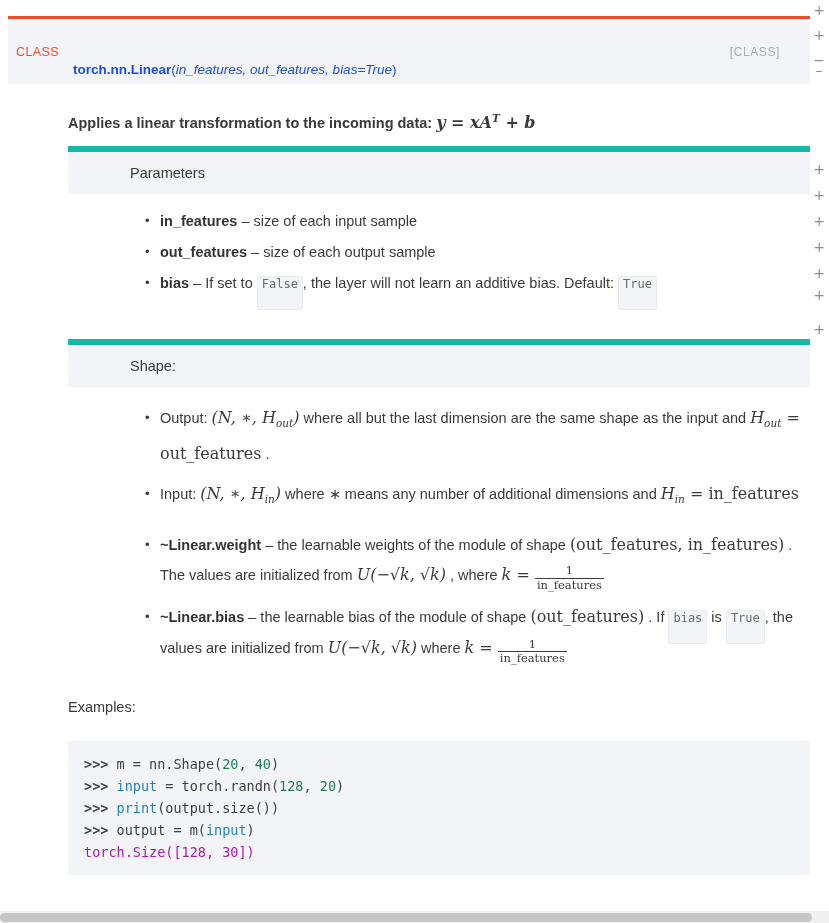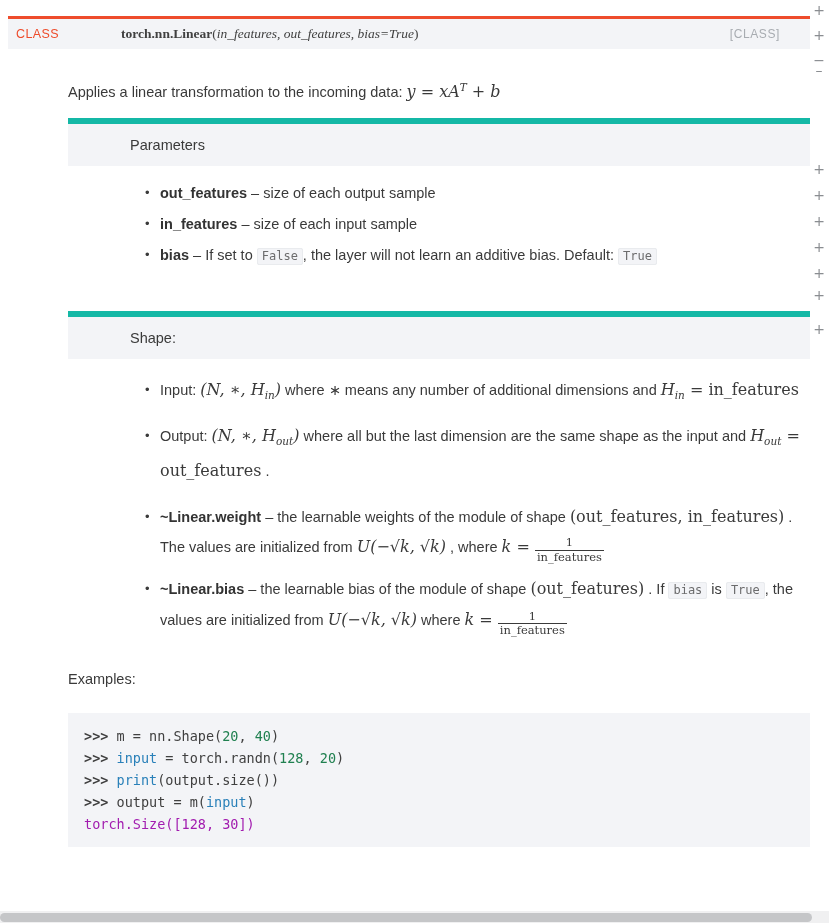--- a/index.html
+++ b/index.html
@@ -1,46 +1,46 @@
 <!DOCTYPE html>
 <html><head>
 <meta charset="utf-8">
 <style>
   html,body{margin:0;padding:0;}
   body{width:829px;height:923px;background:#ffffff;font-family:"Liberation Sans","DejaVu Sans",sans-serif;font-size:14.5px;color:#3a3a3a;overflow:hidden;}
   .page{position:relative;width:829px;height:923px;overflow:hidden;background:#fff;}
 
   
-  .sig{margin:16px 19px 0 8px;border-top:3px solid #ee4c2c;background:#f3f4f7;display:flex;align-items:center;padding:7px 30px 7px 8px;gap:48px;}
+  .sig{margin:16px 19px 0 8px;border-top:3px solid #ee4c2c;background:#f3f4f7;display:flex;align-items:center;padding:7px 30px 7px 8px;}
   .class-label{color:#ee4c2c;font-size:12.5px;letter-spacing:.4px;margin-right:14px;flex:none;}
-  .sig-code{font-family:Liberation Serif, serif;font-size:13.5px;color:#404040;white-space:nowrap;}
+  .sig-code{font-family:Liberation Sans, sans-serif;font-size:13.5px;color:#1d4ed8;white-space:nowrap;margin-top:36px;}
   .sig-name{font-weight:700;}
   .sig-args{font-style:italic;font-weight:400;}
   .source-link{margin-left:auto;color:#a8acb1;font-size:12px;letter-spacing:.6px;text-decoration:none;cursor:pointer;}
 
-  .desc{margin:24px 19px 0 68px;line-height:28px;}
+  .desc{margin:24px 19px 0 68px;line-height:21px;font-weight:bold;}
 
   
   .m{font-family:"DejaVu Serif","Liberation Serif",serif;font-size:16px;}
   .it{font-style:italic;}
   .m sup{font-size:10.5px;}
   .m sub{font-size:10.5px;font-style:italic;}
 
   
   .field-header{margin:12px 19px 0 68px;border-top:6px solid #14b8a6;background:#f3f4f7;padding:13px 12px 13px 62px;color:#3a3a3a;}
   .field-header.shape-h{margin-top:44px;}
   .field-header.vars-h{margin-top:26px;}
 
   ul.bullets{margin:16px 19px 0 145px;padding:0;list-style:none;}
   ul.bullets li{position:relative;padding-left:15px;margin-bottom:9px;line-height:22px;}
   ul.bullets.mathy li{line-height:29px;margin-bottom:10px;}
   ul.bullets li::before{content:"•";position:absolute;left:0;font-size:13px;color:#3a3a3a;}
   strong{color:#333;}
 
-  .code-inline{font-family:"DejaVu Sans Mono","Liberation Mono",monospace;font-size:12px;background:#f3f4f7;border:1px solid #e9ebee;border-radius:2px;padding:0 4px 1px;color:#6c6c6d;}
+  .code-inline{font-family:"DejaVu Sans Mono","Liberation Mono",monospace;font-size:12px;background:#f3f4f7;border:1px solid #e9ebee;border-radius:2px;padding:0 4px 18px;color:#6c6c6d;}
 
   .frac{display:inline-block;vertical-align:-9px;text-align:center;font-family:"DejaVu Serif","Liberation Serif",serif;font-size:11.5px;line-height:1.15;font-style:normal;}
   .frac .num{display:block;padding:0 2px;}
   .frac .den{display:block;border-top:1px solid #3a3a3a;padding:0 2px;}
 
   .examples-label{margin:34px 19px 0 68px;}
 
   .codeblock{margin:26px 19px 0 68px;background:#f3f4f7;padding:12px 16px;font-family:"DejaVu Sans Mono","Liberation Mono",monospace;font-size:13.5px;line-height:22px;}
   .tok-gp{color:#404040;font-weight:700;}
   .tok-n{color:#404040;}
@@ -62,29 +62,29 @@
   <div class="sig">
     <span class="class-label">CLASS</span>
     <code class="sig-code"><span class="sig-name">torch.nn.Linear</span><span>(</span><em class="sig-args">in_features, out_features, bias=True</em><span>)</span></code>
     <a class="source-link">[CLASS]</a>
   </div>
 
   <p class="desc"><span>Applies a linear transformation to the incoming data: </span><span class="m it"><span>y = xA</span><sup>T</sup><span> + b</span></span></p>
 
   <div class="field-header"><span>Parameters</span></div>
   <ul class="bullets">
+    <li><strong>in_features</strong><span> – </span><span>size of each input sample</span></li>
     <li><strong>out_features</strong><span> – </span><span>size of each output sample</span></li>
-    <li><strong>in_features</strong><span> – </span><span>size of each input sample</span></li>
     <li><strong>bias</strong><span> – </span><span>If set to </span><code class="code-inline">False</code><span>, the layer will not learn an additive bias. Default: </span><code class="code-inline">True</code></li>
   </ul>
 
   <div class="field-header shape-h"><span>Shape:</span></div>
   <ul class="bullets mathy">
+    <li><span>Output: </span><span class="m it"><span>(N, ∗, H</span><sub>out</sub><span>)</span></span><span> where all but the last dimension are the same shape as the input and </span><span class="m"><span class="it">H</span><sub>out</sub><span> = out_features</span></span><span> .</span></li>
     <li><span>Input: </span><span class="m it"><span>(N, ∗, H</span><sub>in</sub><span>)</span></span><span> where ∗ means any number of additional dimensions and </span><span class="m"><span class="it">H</span><sub>in</sub><span> = in_features</span></span></li>
-    <li><span>Output: </span><span class="m it"><span>(N, ∗, H</span><sub>out</sub><span>)</span></span><span> where all but the last dimension are the same shape as the input and </span><span class="m"><span class="it">H</span><sub>out</sub><span> = out_features</span></span><span> .</span></li>
   </ul>
 
   <ul class="bullets mathy">
     <li><strong>~Linear.weight</strong><span> – </span><span>the learnable weights of the module of shape </span><span class="m">(out_features, in_features)</span><span> . The values are initialized from </span><span class="m it">U(−√k, √k)</span><span> , where </span><span class="m it">k = </span><span class="frac"><span class="num">1</span><span class="den">in_features</span></span></li>
     <li><strong>~Linear.bias</strong><span> – </span><span>the learnable bias of the module of shape </span><span class="m">(out_features)</span><span> . If </span><code class="code-inline">bias</code><span> is </span><code class="code-inline">True</code><span>, the values are initialized from </span><span class="m it">U(−√k, √k)</span><span> where </span><span class="m it">k = </span><span class="frac"><span class="num">1</span><span class="den">in_features</span></span></li>
   </ul>
 
   <p class="examples-label">Examples:</p>
   <div class="codeblock">
       <div class="code-line"><span class="tok-gp">&gt;&gt;&gt; </span><span class="tok-n">m </span><span class="tok-o">=</span><span class="tok-n"> nn.Shape(</span><span class="tok-mi">20</span><span class="tok-n">, </span><span class="tok-mi">40</span><span class="tok-n">)</span></div>

